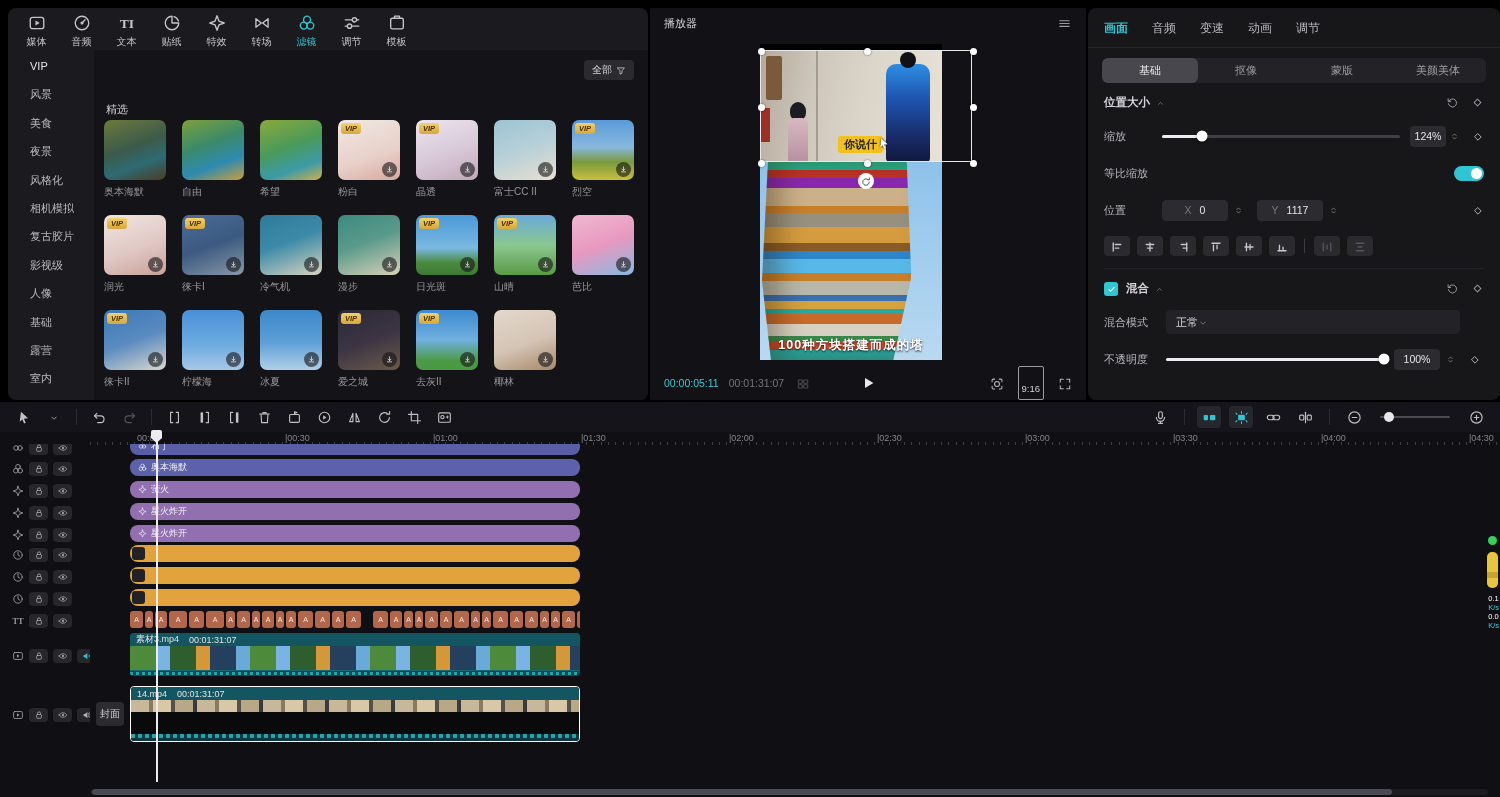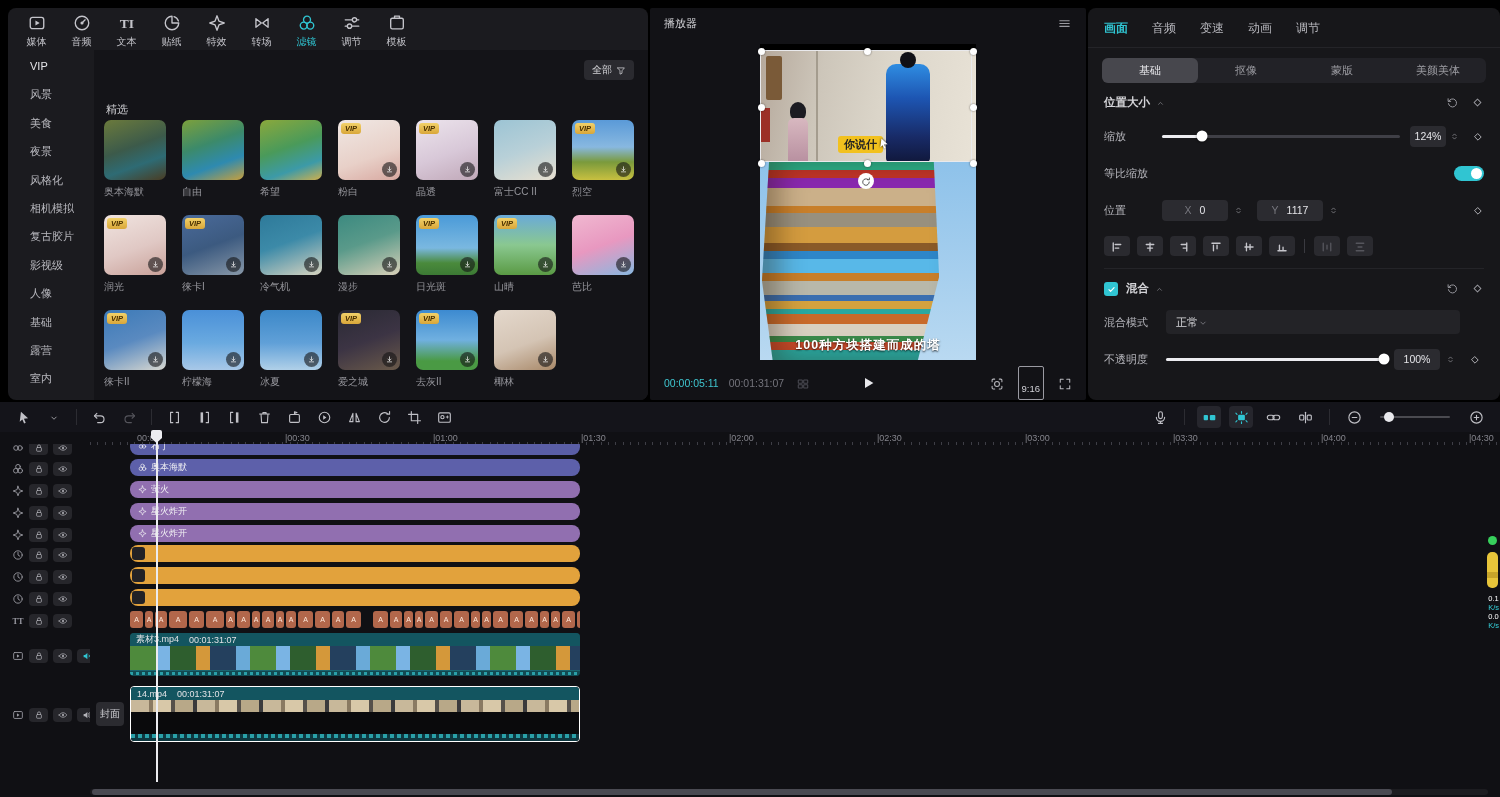--- a/index.html
+++ b/index.html
@@ -37,21 +37,21 @@
   .dl-btn .ic { width:9px; height:9px; }
   .card-label { margin-top:5px; font-size:10px; color:#96969c; white-space:nowrap; overflow:hidden; }
 
   
   .player-panel { position:absolute; left:650px; top:8px; width:436px; height:392px;
                   background:#121216; border-radius:2px; overflow:hidden; }
   .pp-head { height:30px; display:flex; justify-content:space-between; align-items:center;
              padding:0 14px; font-size:11px; color:#d6d6da; }
   .pp-head .ic { width:15px; height:15px; color:#9a9aa0; cursor:pointer; }
   .pp-stage { position:absolute; top:30px; left:0; right:0; bottom:34px; }
-  .video { position:absolute; left:110px; top:6px; width:216px; height:316px; background:#000; }
+  .video { position:absolute; left:110px; top:6px; width:182px; height:316px; background:#000; }
   .vframe-top { position:absolute; top:6px; left:0; right:0; height:112px; overflow:hidden;
                 background:linear-gradient(100deg,#b5a89b 0%,#cdc6ba 28%,#dbd5c9 55%,#e9e3d7 100%); }
   .shelf   { position:absolute; left:6px; top:6px; width:16px; height:44px; background:#7a5a38; border-radius:2px; }
   .cabinet { position:absolute; left:0; top:58px; width:10px; height:34px; background:#9c2f26; }
   .doorline{ position:absolute; left:56px; top:0; width:2px; height:100%; background:#a49c8e; }
   .girl-hair { position:absolute; left:30px; top:52px; width:16px; height:18px; background:#1c1c22; border-radius:50% 50% 40% 40%; }
   .girl-body { position:absolute; left:28px; top:68px; width:20px; height:44px; background:linear-gradient(180deg,#d8b8c0,#b890a0); border-radius:6px 6px 0 0; }
   .guy-head { position:absolute; left:140px; top:2px; width:16px; height:16px; background:#101016; border-radius:50%; }
   .guy-body { position:absolute; left:126px; top:14px; width:44px; height:98px; border-radius:10px 10px 4px 4px;
               background:linear-gradient(180deg,#2f8de2 0%,#1d55b2 35%,#182a66 75%,#10183c 100%); }

